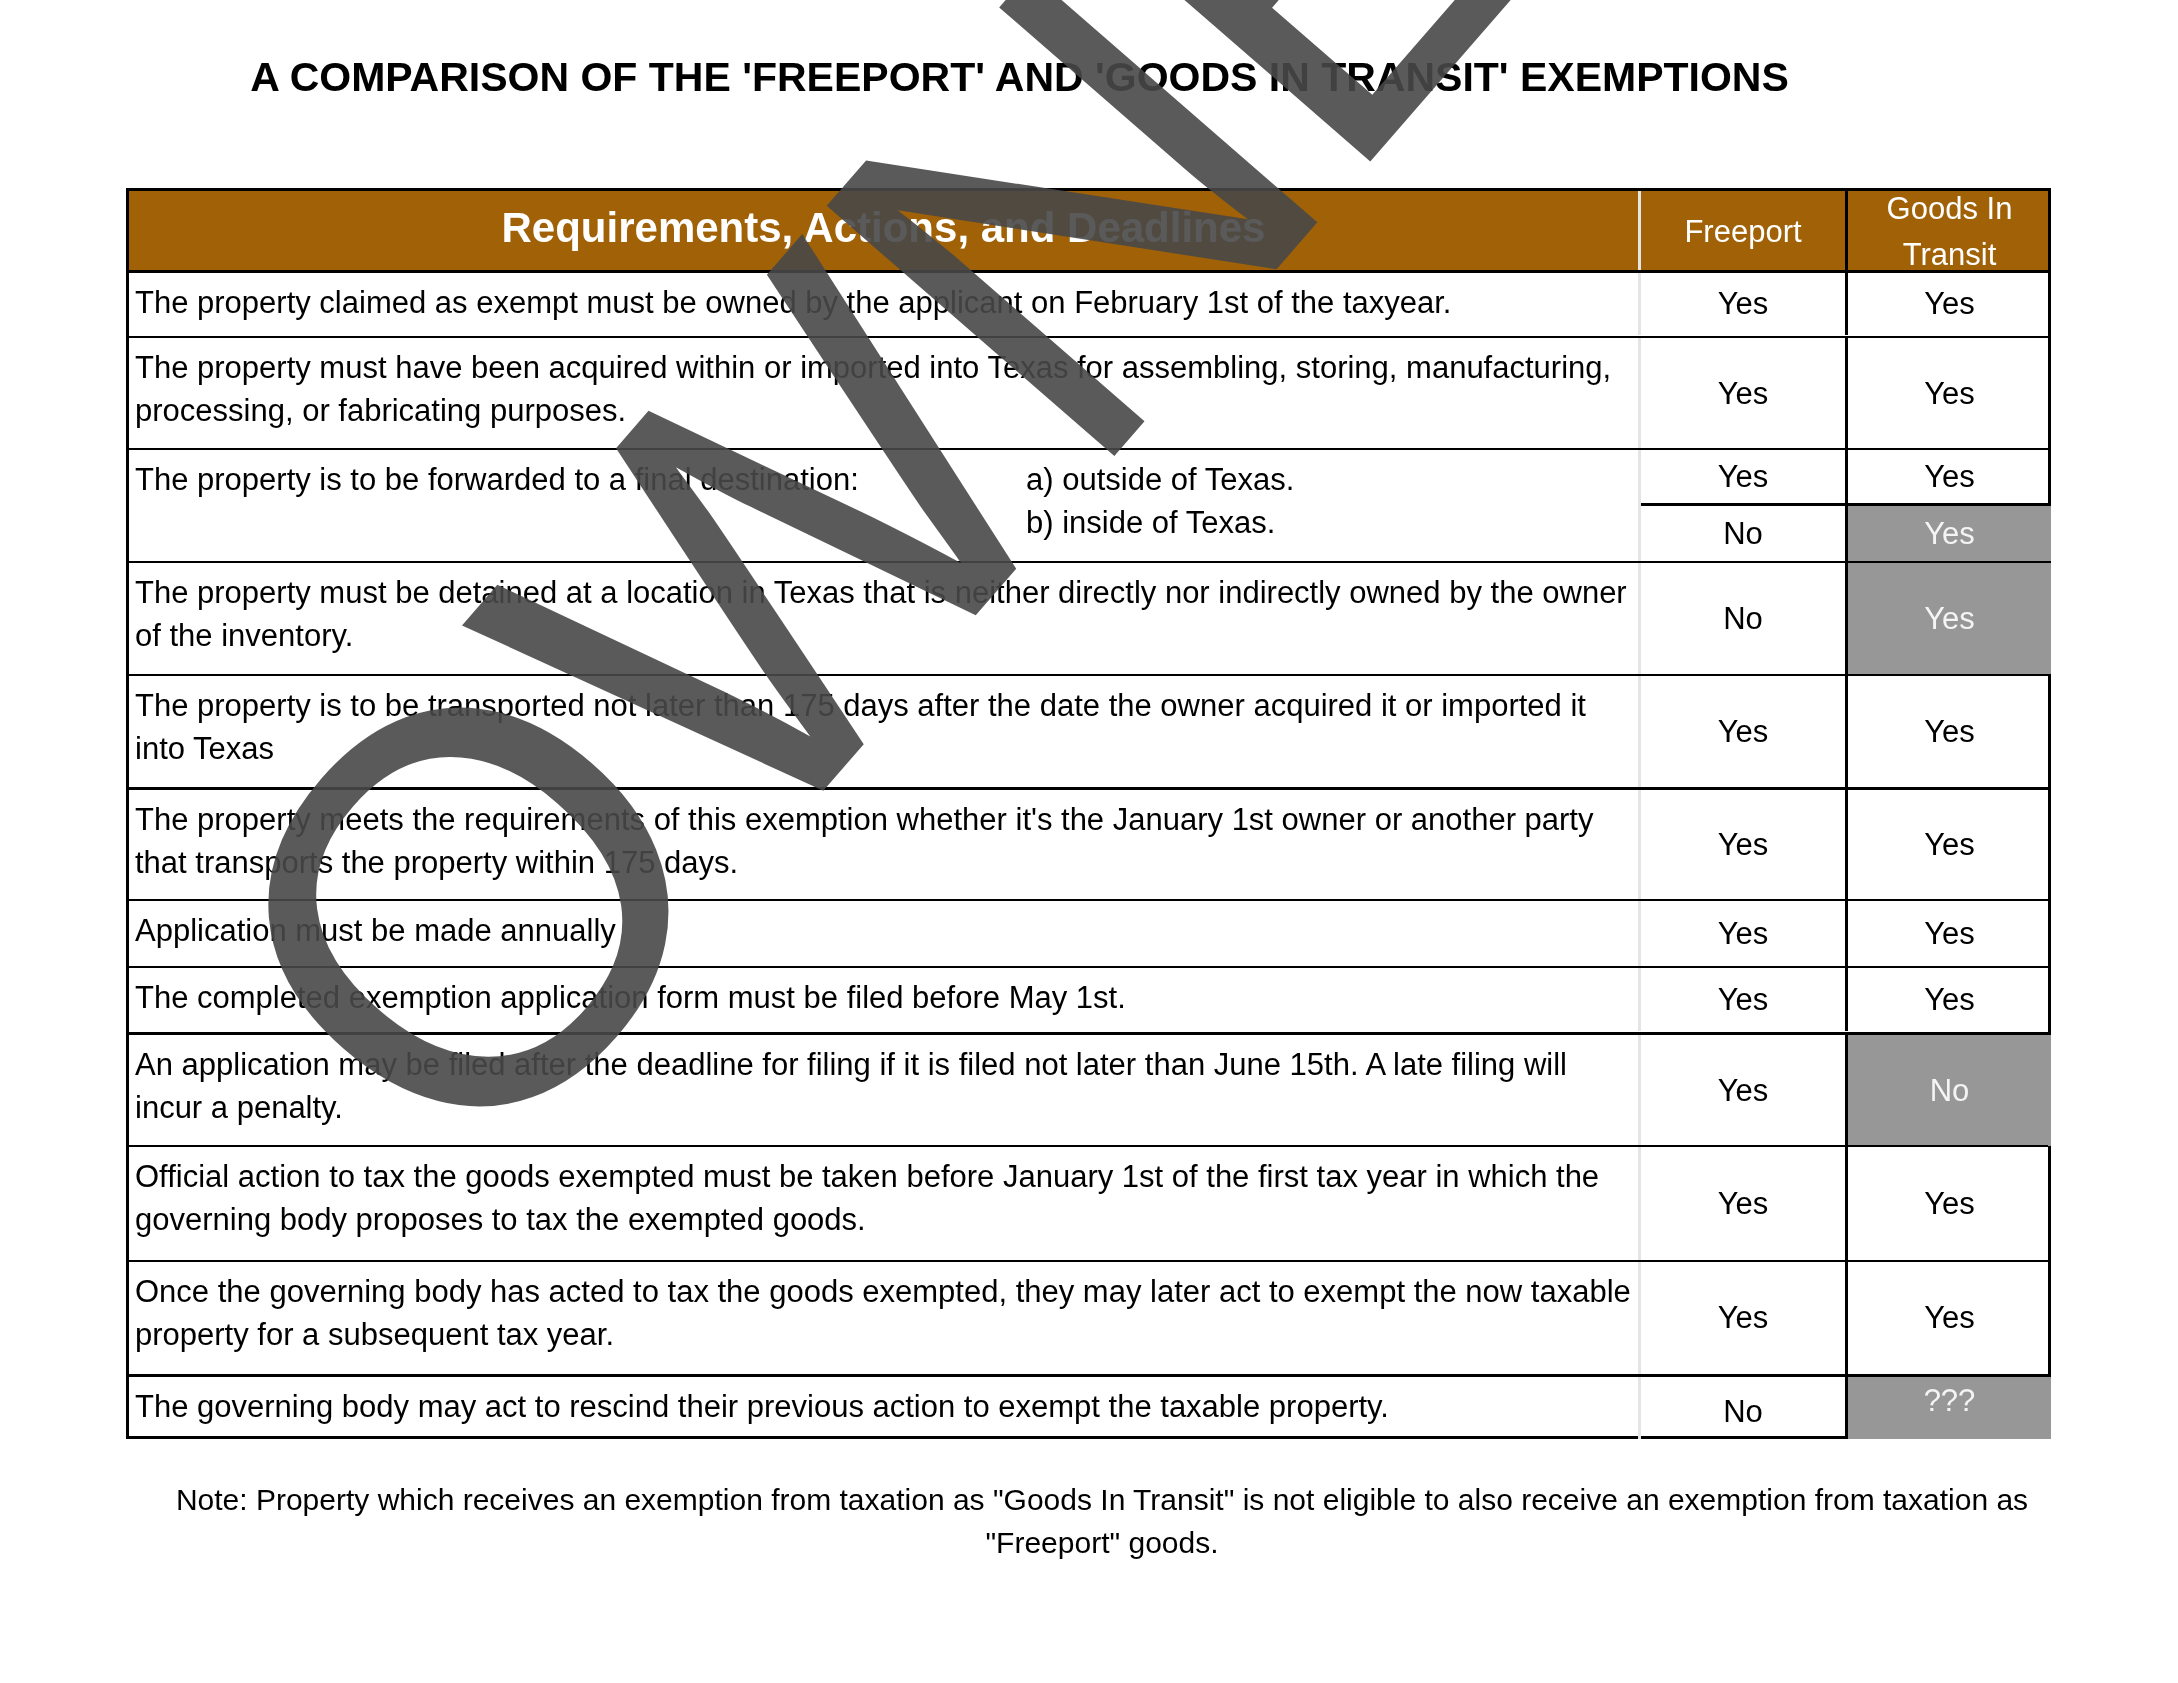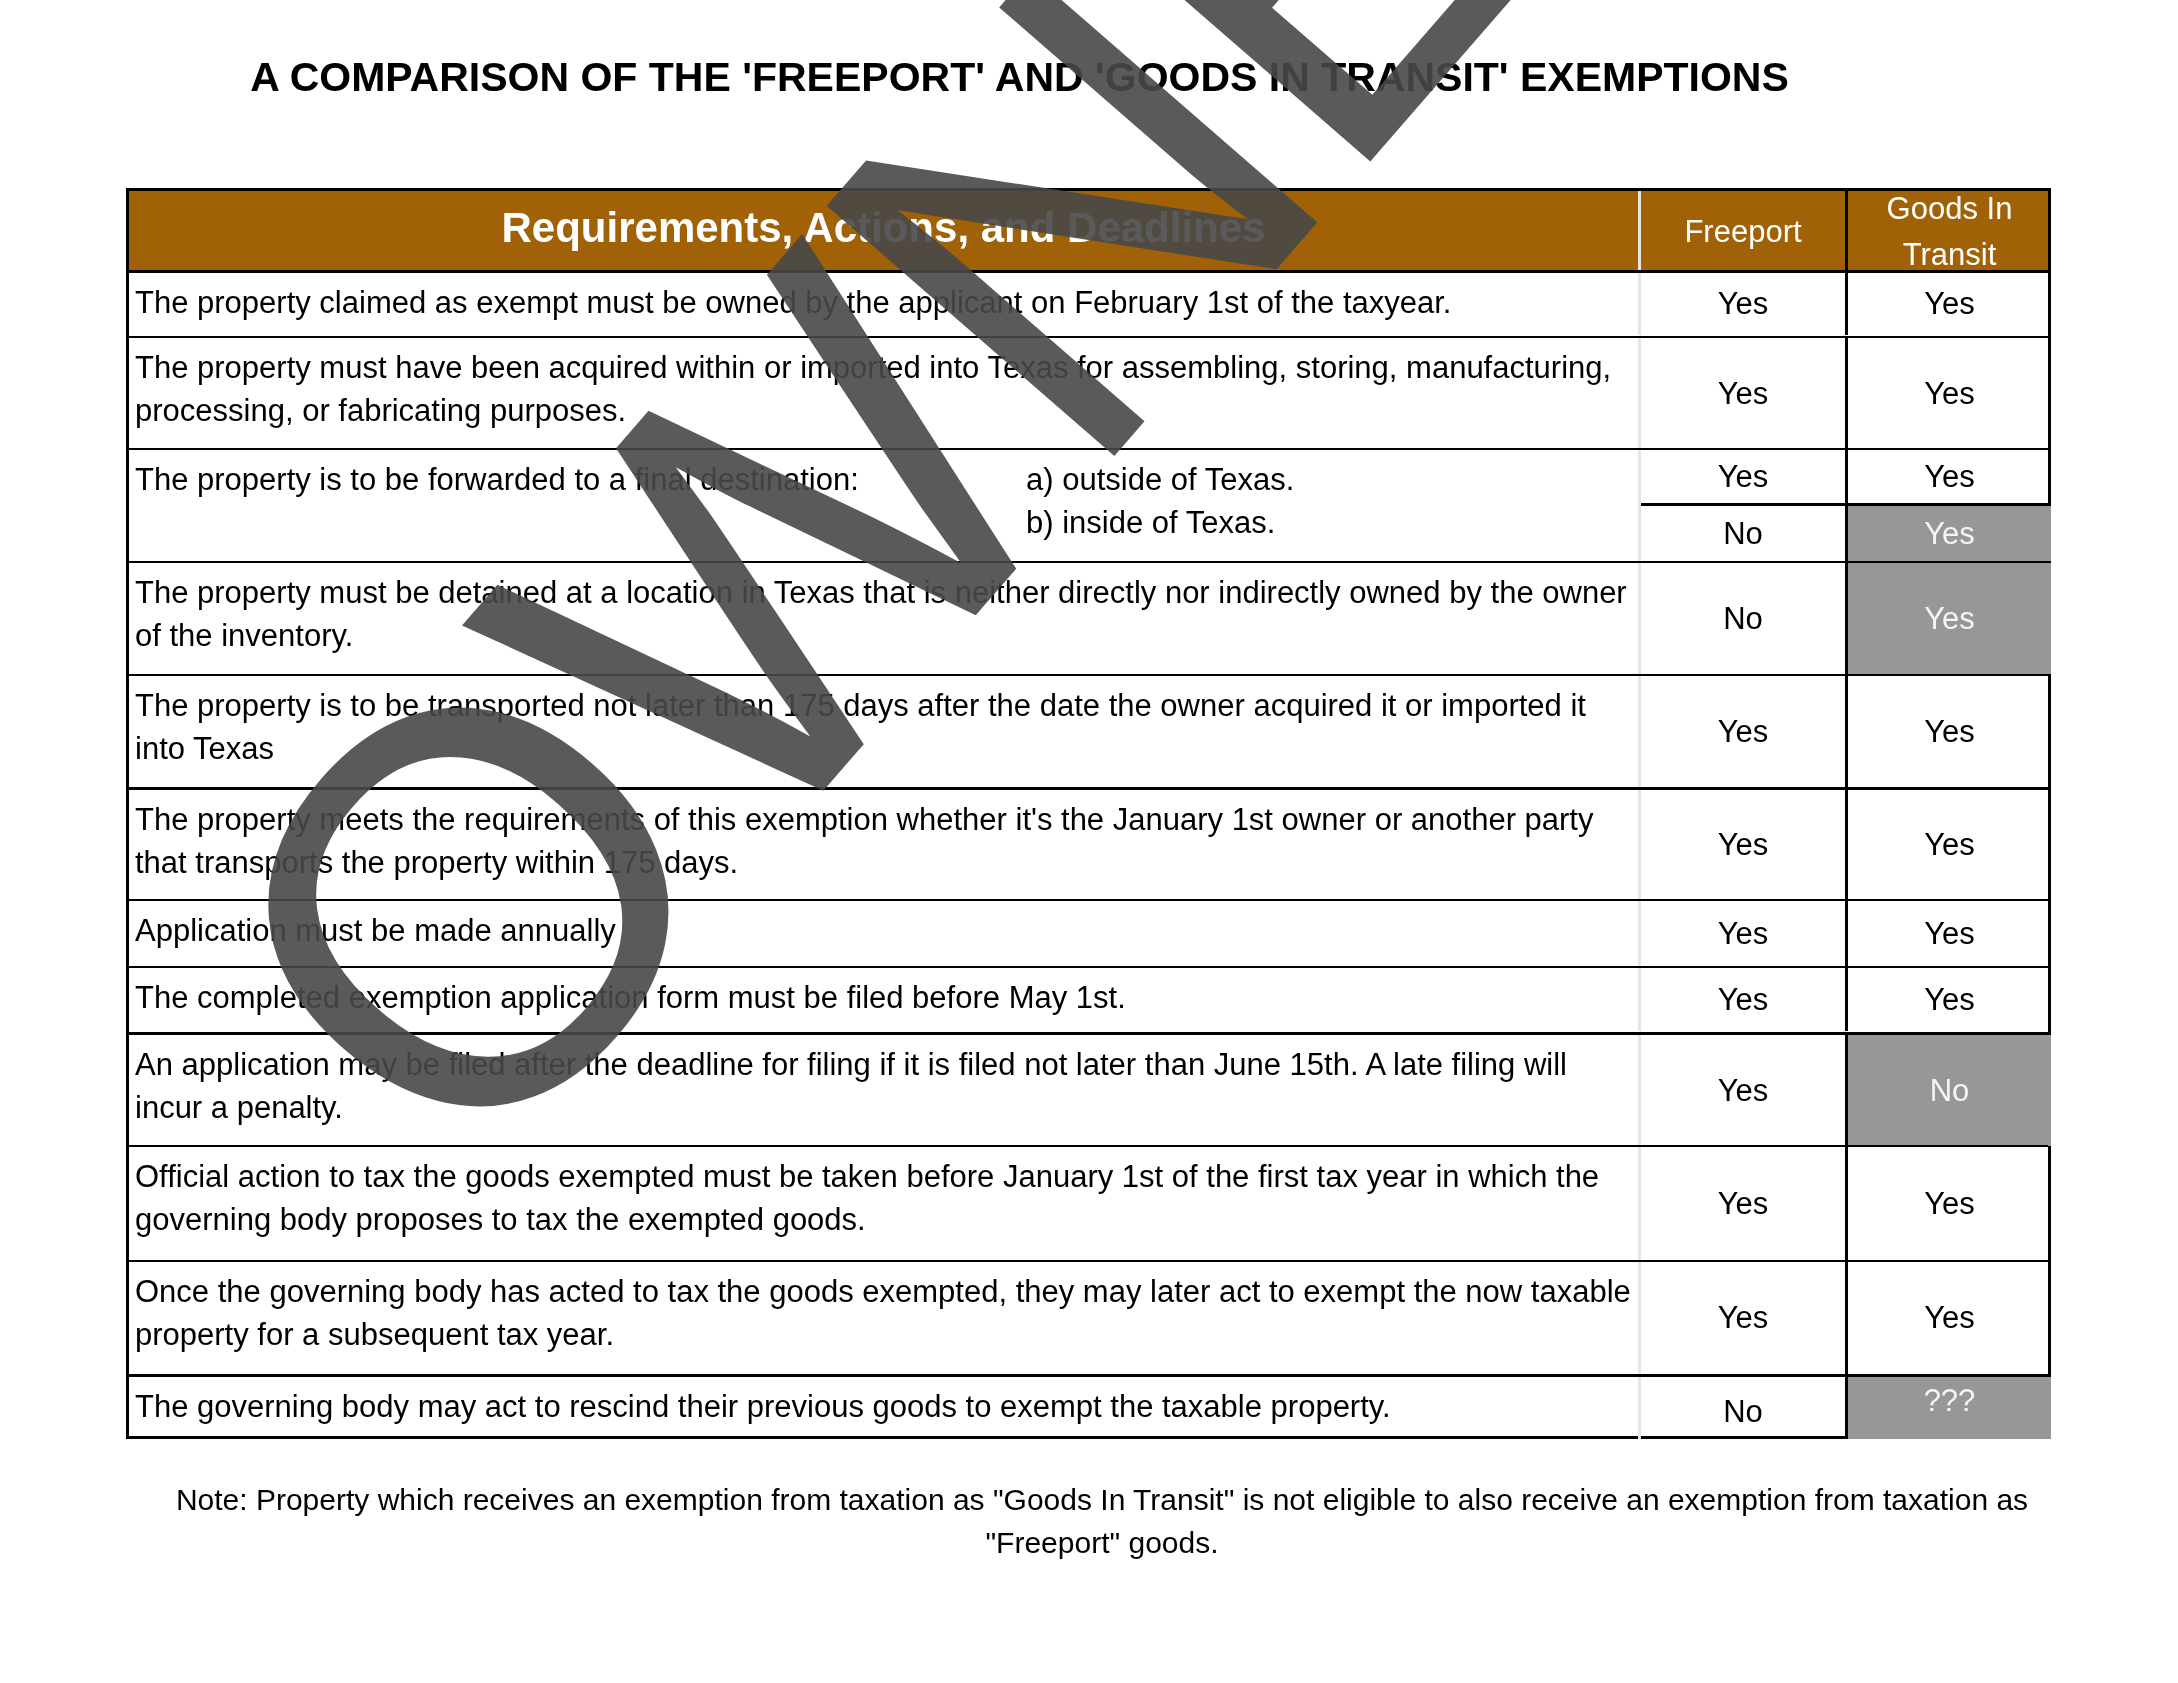--- a/index.html
+++ b/index.html
@@ -114,21 +114,21 @@
     <div class="cell git">Yes</div>
   </div>
 
   <div class="row thin" style="top:1069px;height:114px;">
     <div class="cell desc">Once the governing body has acted to tax the goods exempted, they may later act to exempt the now taxable property for a subsequent tax year.</div>
     <div class="cell fp">Yes</div>
     <div class="cell git">Yes</div>
   </div>
 
   <div class="row" style="top:1183px;height:65px;">
-    <div class="cell desc">The governing body may act to rescind their previous goods to exempt the taxable property.</div>
+    <div class="cell desc">The governing body may act to rescind their previous action to exempt the taxable property.</div>
     <div class="cell fp" style="padding-top:8px;">No</div>
     <div class="cell git shaded" style="align-items:flex-start;padding-top:6px;">???</div>
   </div>
 </div>
 
 <div class="note">Note:  Property which receives an exemption from taxation as "Goods In Transit" is not eligible to also receive an exemption from taxation as "Freeport" goods.</div>
 
 <div class="watermark">OWNED</div>
 
 

